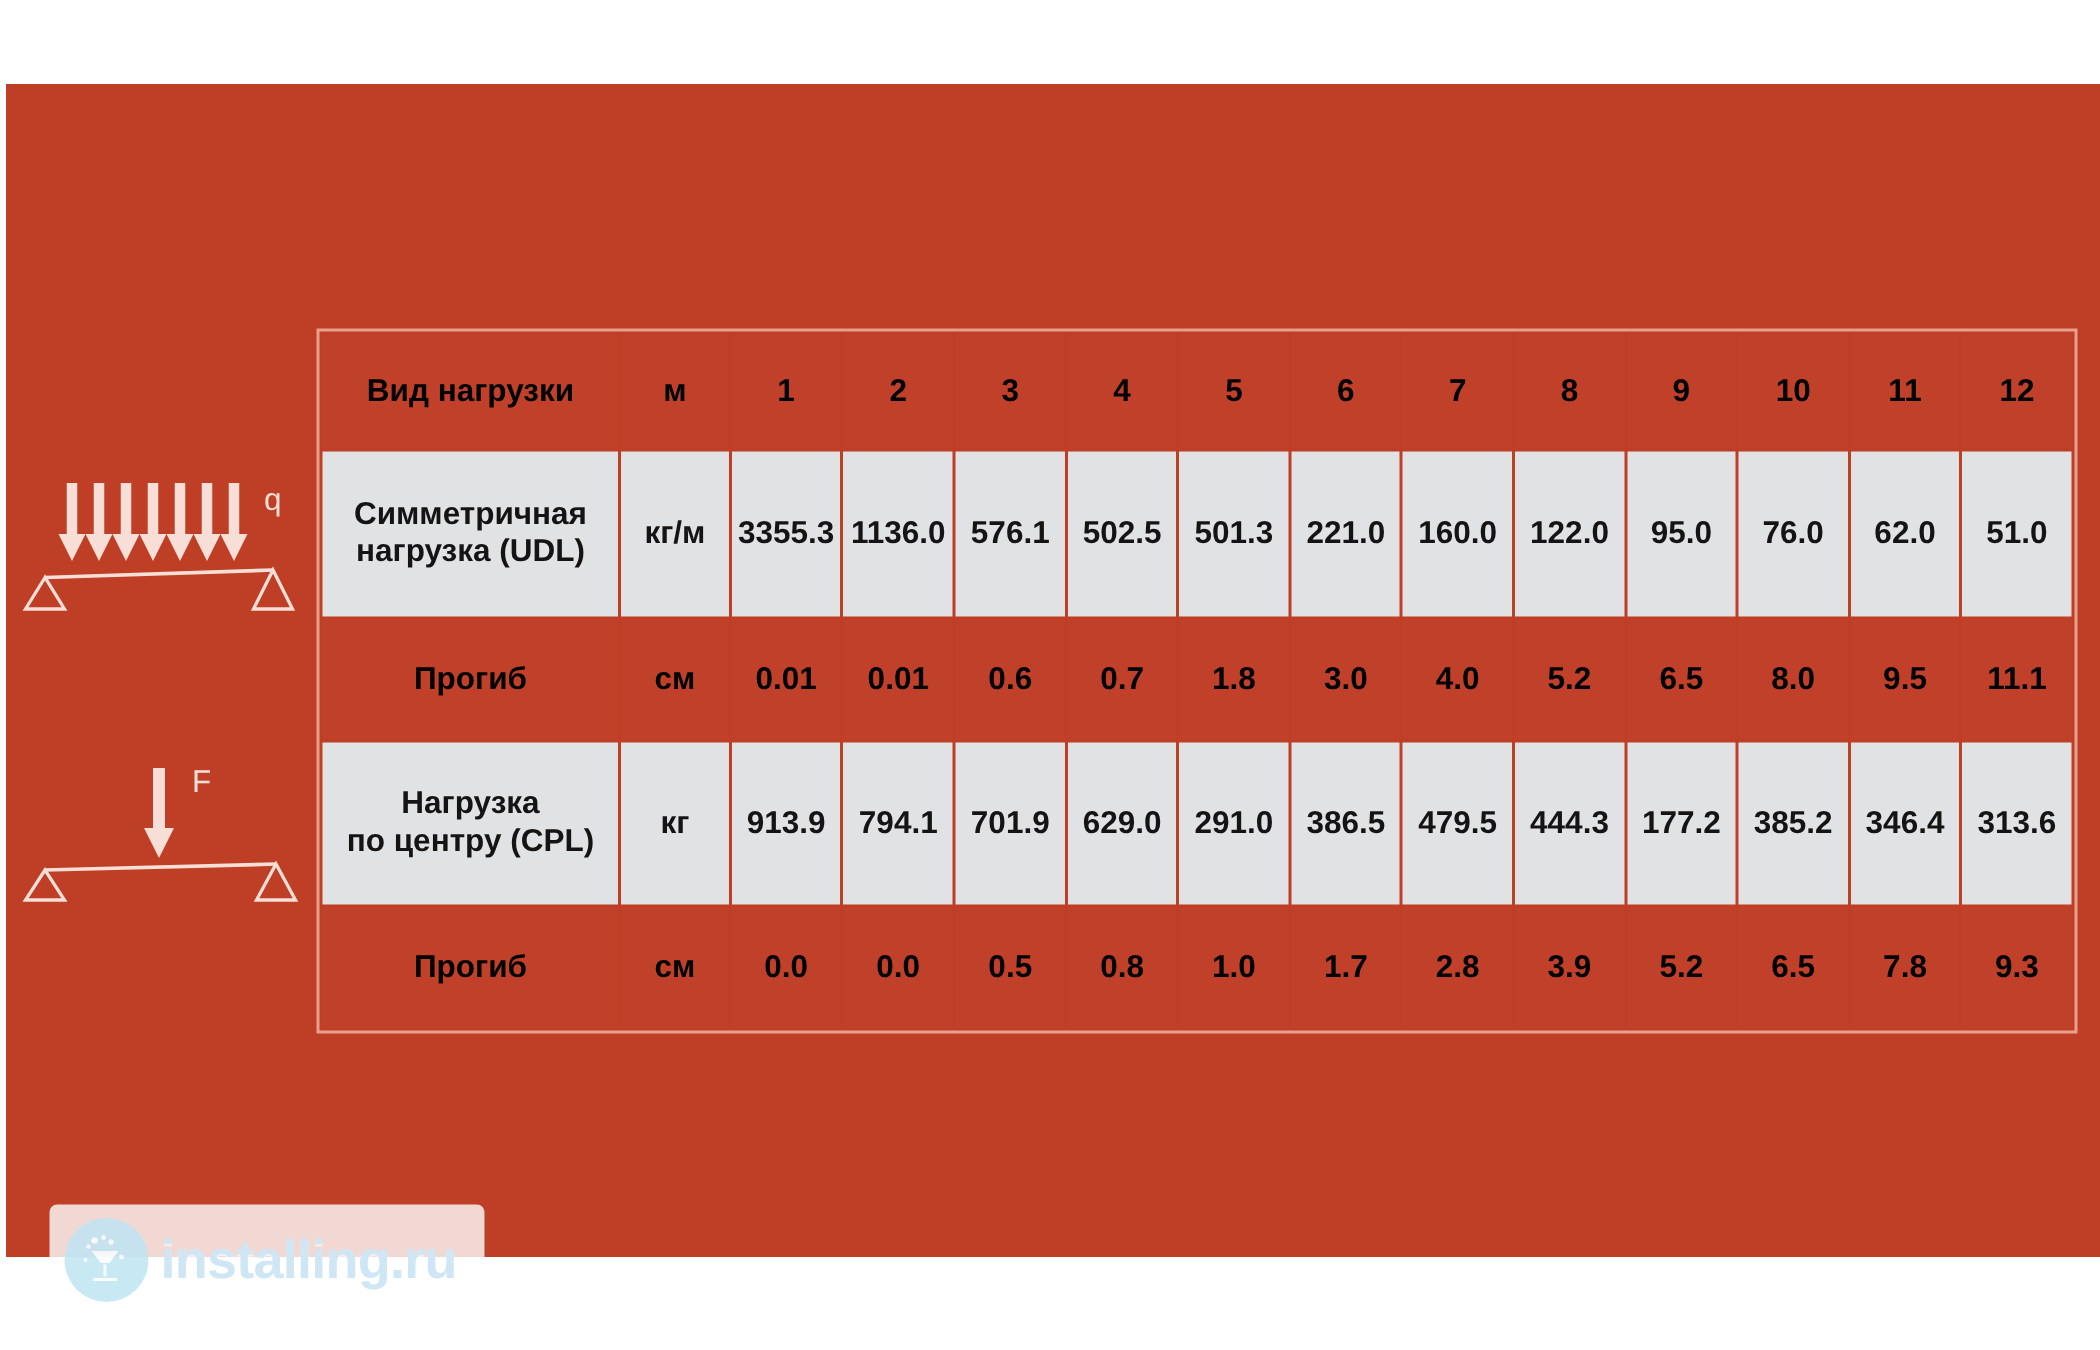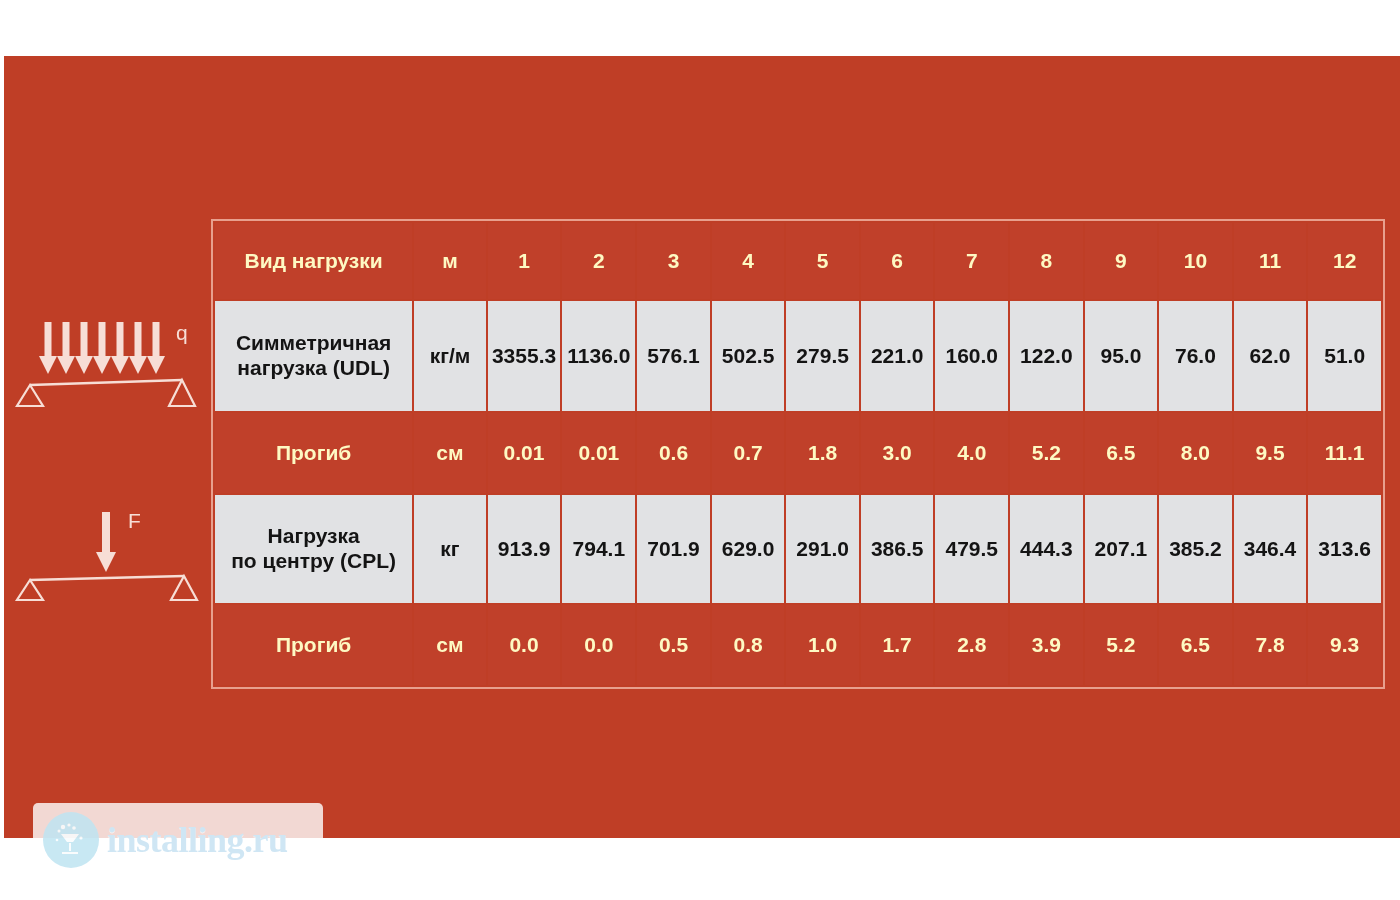--- a/index.html
+++ b/index.html
@@ -54,21 +54,21 @@
   #load-table td, #load-table th {
     text-align: center;
     vertical-align: middle;
     font-weight: bold;
     padding: 0;
     line-height: 1.18;
     white-space: nowrap;
   }
 
   
-  .cell-red   { background: #c0402a; color: #fef9c3; }
+  .cell-red   { background: #c0402a; color: #000000; }
   .cell-grey  { background: #e1e2e4; color: #141414; }
 
   
   tr.r-head td { height: 76px; font-size: 21px; }
   tr.r-udl  td { height: 110px; font-size: 21px; }
   tr.r-def1 td { height: 80px; font-size: 21px; }
   tr.r-cpl  td { height: 108px; font-size: 21px; }
   tr.r-def2 td { height: 80px; font-size: 21px; }
 
   
@@ -85,21 +85,20 @@
     left: 33px;
     top: 803px;
     width: 290px;
     height: 73px;
     background: rgba(255,255,255,0.80);
     border-radius: 5px;
     display: flex;
     align-items: center;
     padding-left: 10px;
     overflow: hidden;
-    font-family: Liberation Serif, serif;
   }
   #wm-badge {
     width: 56px; height: 56px; border-radius: 50%;
     background: #bfe4f2;
     flex: 0 0 auto;
     position: relative;
     opacity: 0.85;
   }
   #wm-badge svg { position: absolute; left: 6px; top: 6px; width: 44px; height: 44px; }
   #wm-text {
@@ -191,21 +190,21 @@
         <tr class="r-udl">
           <td class="cell-grey label-cell col-label">
             <div>Симметричная</div>
             <div>нагрузка (UDL)</div>
           </td>
           <td class="cell-grey col-unit">кг/м</td>
           <td class="cell-grey col-num">3355.3</td>
           <td class="cell-grey col-num">1136.0</td>
           <td class="cell-grey col-num">576.1</td>
           <td class="cell-grey col-num">502.5</td>
-          <td class="cell-grey col-num">279.5</td>
+          <td class="cell-grey col-num">501.3</td>
           <td class="cell-grey col-num">221.0</td>
           <td class="cell-grey col-num">160.0</td>
           <td class="cell-grey col-num">122.0</td>
           <td class="cell-grey col-num">95.0</td>
           <td class="cell-grey col-num">76.0</td>
           <td class="cell-grey col-num">62.0</td>
           <td class="cell-grey col-num">51.0</td>
         </tr>
         <tr class="r-def1">
           <td class="cell-red label-cell col-label">Прогиб</td>
@@ -230,21 +229,21 @@
           </td>
           <td class="cell-grey col-unit">кг</td>
           <td class="cell-grey col-num">913.9</td>
           <td class="cell-grey col-num">794.1</td>
           <td class="cell-grey col-num">701.9</td>
           <td class="cell-grey col-num">629.0</td>
           <td class="cell-grey col-num">291.0</td>
           <td class="cell-grey col-num">386.5</td>
           <td class="cell-grey col-num">479.5</td>
           <td class="cell-grey col-num">444.3</td>
-          <td class="cell-grey col-num">207.1</td>
+          <td class="cell-grey col-num">177.2</td>
           <td class="cell-grey col-num">385.2</td>
           <td class="cell-grey col-num">346.4</td>
           <td class="cell-grey col-num">313.6</td>
         </tr>
         <tr class="r-def2">
           <td class="cell-red label-cell col-label">Прогиб</td>
           <td class="cell-red col-unit">см</td>
           <td class="cell-red col-num">0.0</td>
           <td class="cell-red col-num">0.0</td>
           <td class="cell-red col-num">0.5</td>

